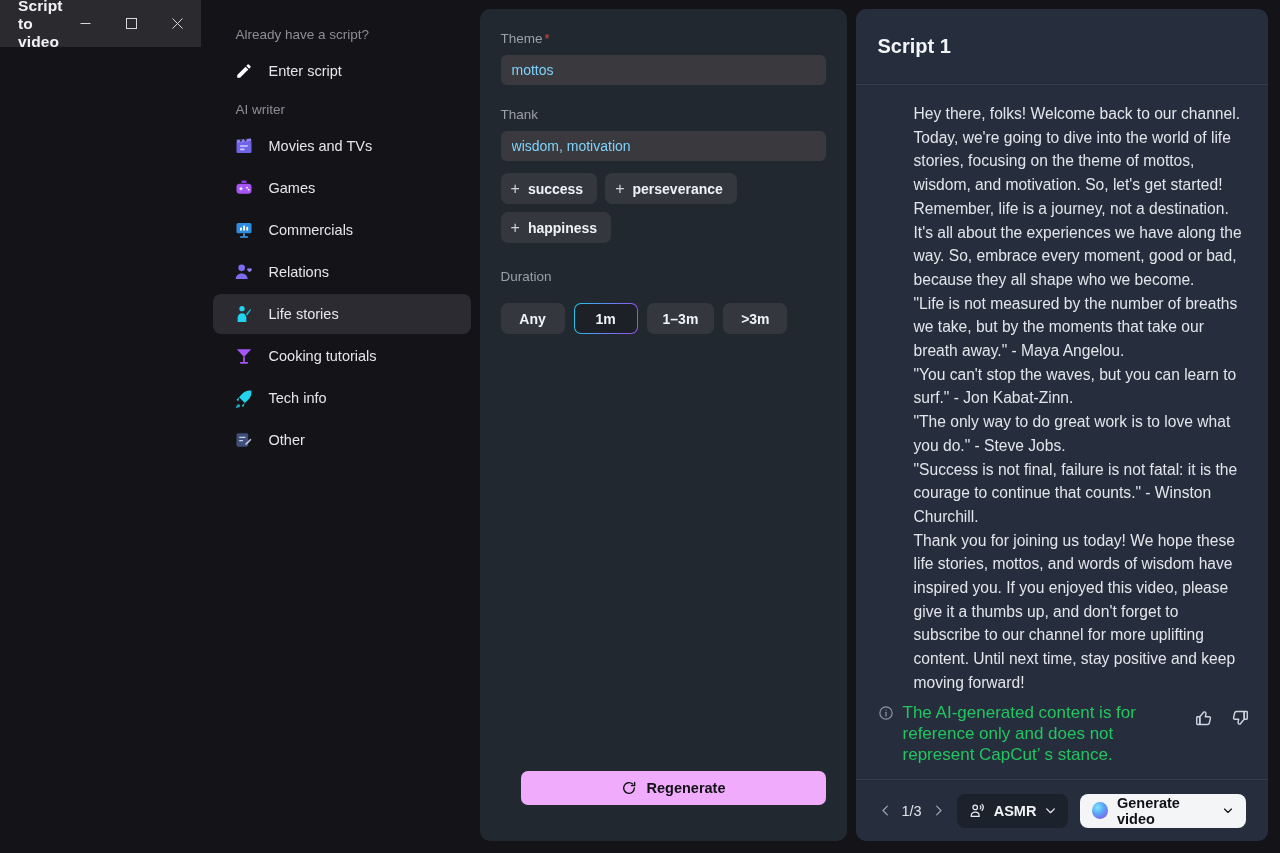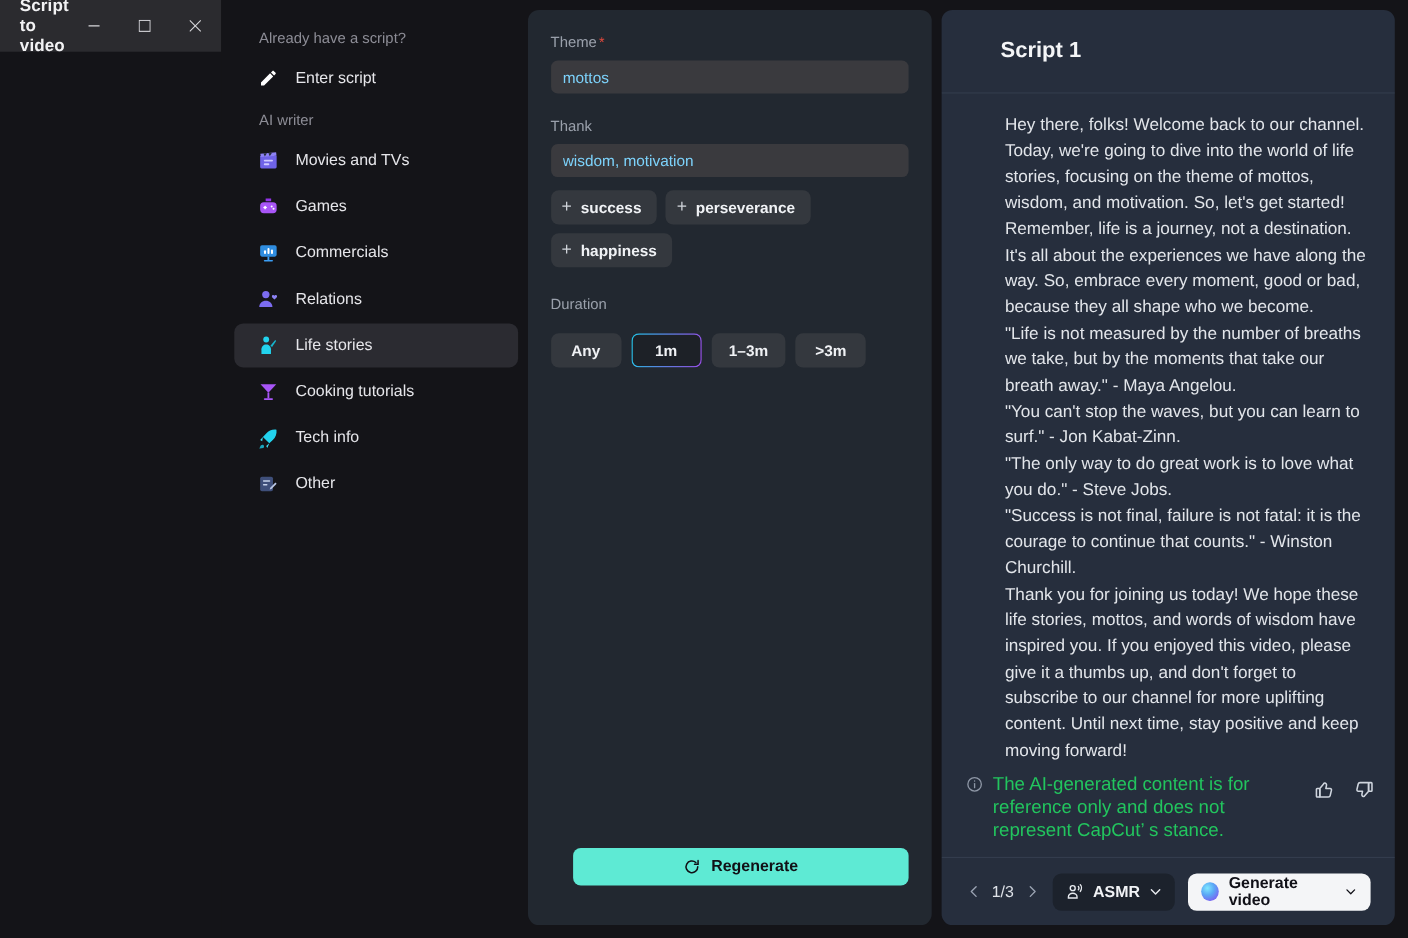--- a/index.html
+++ b/index.html
@@ -122,21 +122,21 @@
     position: relative;
     border: 1.6px solid transparent;
     background-image: linear-gradient(#1d2127,#1d2127),
                       linear-gradient(100deg,#22c7e8 0%,#5b8cf0 45%,#9b4dea 100%);
     background-origin: border-box;
     background-clip: padding-box, border-box;
   }
   .mid-spring { flex: 1; }
   .regen-btn {
     height: 34px;
-    background: #5eead4;
+    background: #f0abfc;
     border-radius: 7px;
     display: flex; align-items: center; justify-content: center;
     gap: 10px;
     color: #111116; font-size: 14.5px; font-weight: bold;
     cursor: default;
     margin-left: 20px;
   }
 
   
   .panel-right {
@@ -145,21 +145,21 @@
     border-radius: 10px;
     display: flex; flex-direction: column;
     overflow: hidden;
   }
   .script-head {
     height: 76px; flex: 0 0 76px;
     display: flex; align-items: center;
     padding: 0 22px;
     border-bottom: 1px solid #333c4d;
   }
-  .script-title { font-size: 20px; font-weight: bold; color: #f4f5f7; margin-left: 32px; }
+  .script-title { font-size: 20px; font-weight: bold; color: #f4f5f7; }
   .script-body {
     flex: 1;
     padding: 17px 22px 10px 22px;
     overflow: hidden;
   }
   .script-text {
     font-size: 15.6px; line-height: 23.7px;
     color: #e2e5ea;
     white-space: pre-wrap;
     margin-left: 36px;

